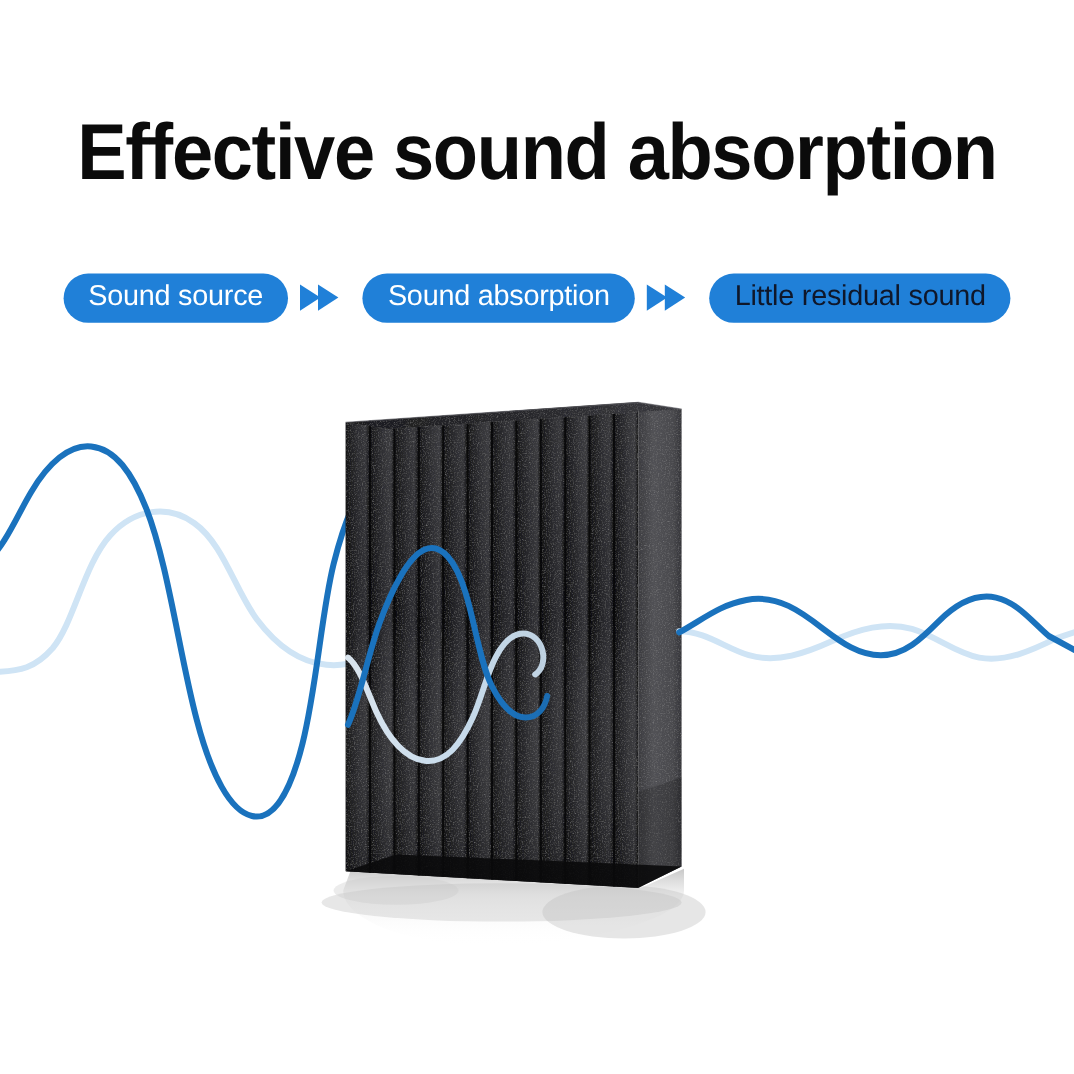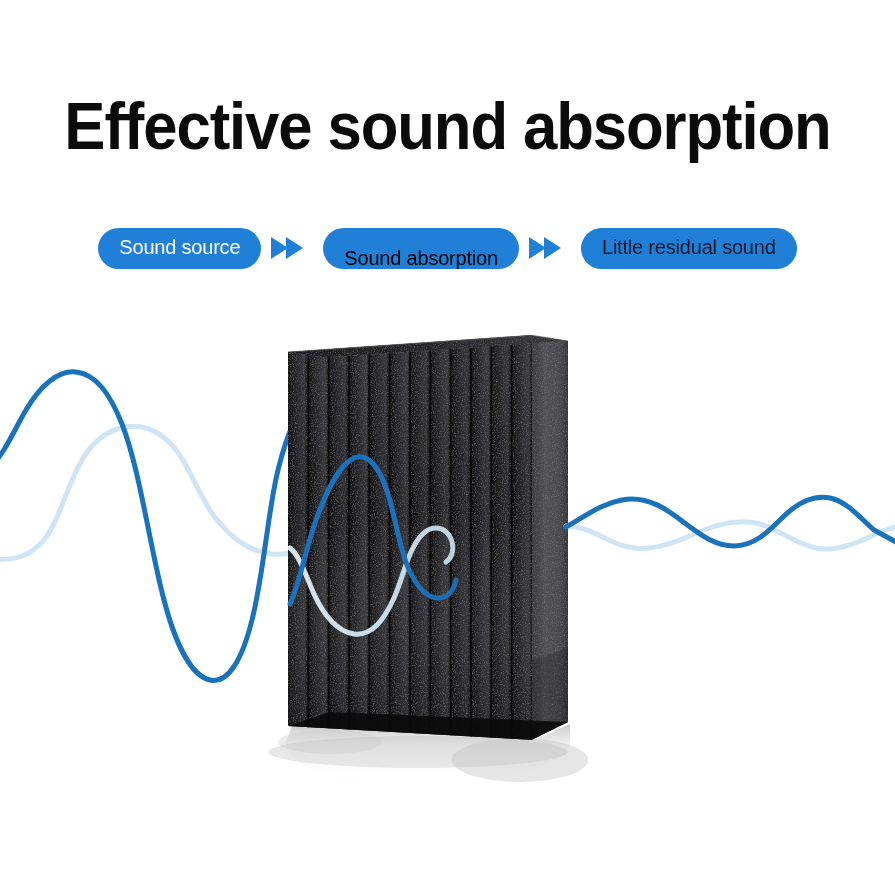--- a/index.html
+++ b/index.html
@@ -43,21 +43,21 @@
   }
   .badge {
     height: 41px;
     border-radius: 21px;
     background: #2080d8;
     color: #ffffff;
     display: flex;
     align-items: center;
     justify-content: center;
     padding: 0 21px;
-    font-size: 20px;
+    font-size: 24px;
     font-weight: 400;
     letter-spacing: -0.2px;
     white-space: nowrap;
     line-height: 1;
   }
   .badge span { position: relative; top: -1px; }
   .arrow-sep {
     width: 62px;
     height: 41px;
     display: flex;
@@ -315,21 +315,21 @@
       <span>Sound source</span>
     </div>
 
     <div class="arrow-sep">
       <svg width="46" height="26" viewBox="0 0 46 26" aria-hidden="true">
         <polygon points="2,2 2,24 19,13" fill="#2080d8"></polygon>
         <polygon points="17,2 17,24 34,13" fill="#2080d8"></polygon>
       </svg>
     </div>
 
-    <div class="badge" style="background: rgb(32, 128, 216); color: #000000; align-items: flex-end;">
+    <div class="badge" style="background: rgb(32, 128, 216); color: #ffffff;">
       <span>Sound absorption</span>
     </div>
 
     <div class="arrow-sep">
       <svg width="46" height="26" viewBox="0 0 46 26" aria-hidden="true">
         <polygon points="2,2 2,24 19,13" fill="#2080d8"></polygon>
         <polygon points="17,2 17,24 34,13" fill="#2080d8"></polygon>
       </svg>
     </div>
 

